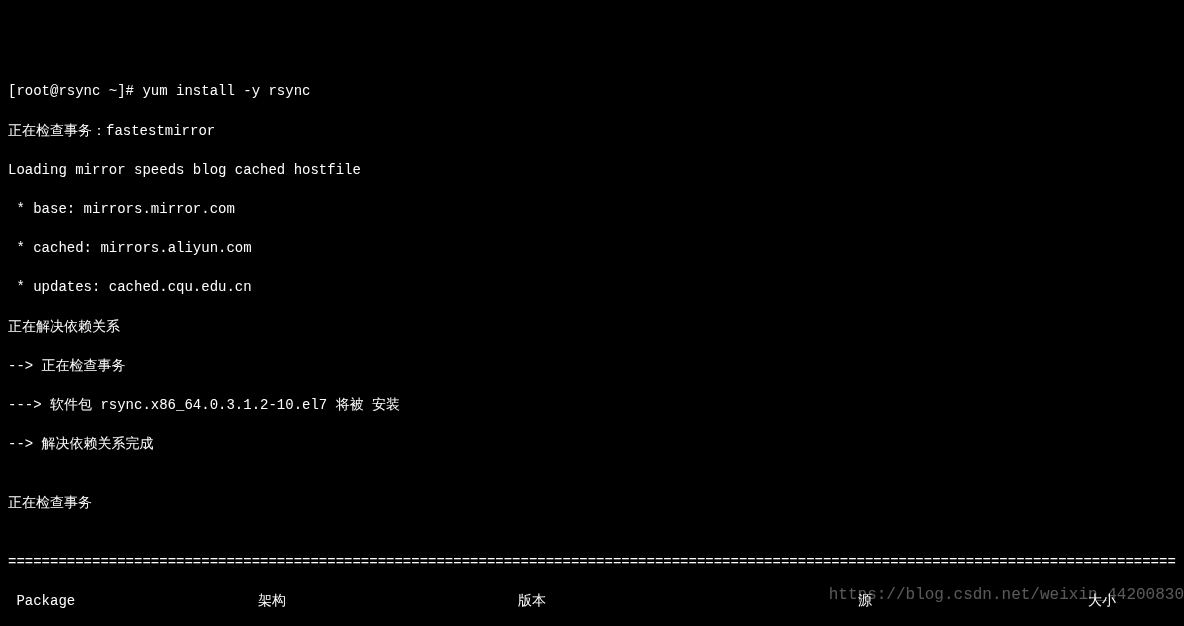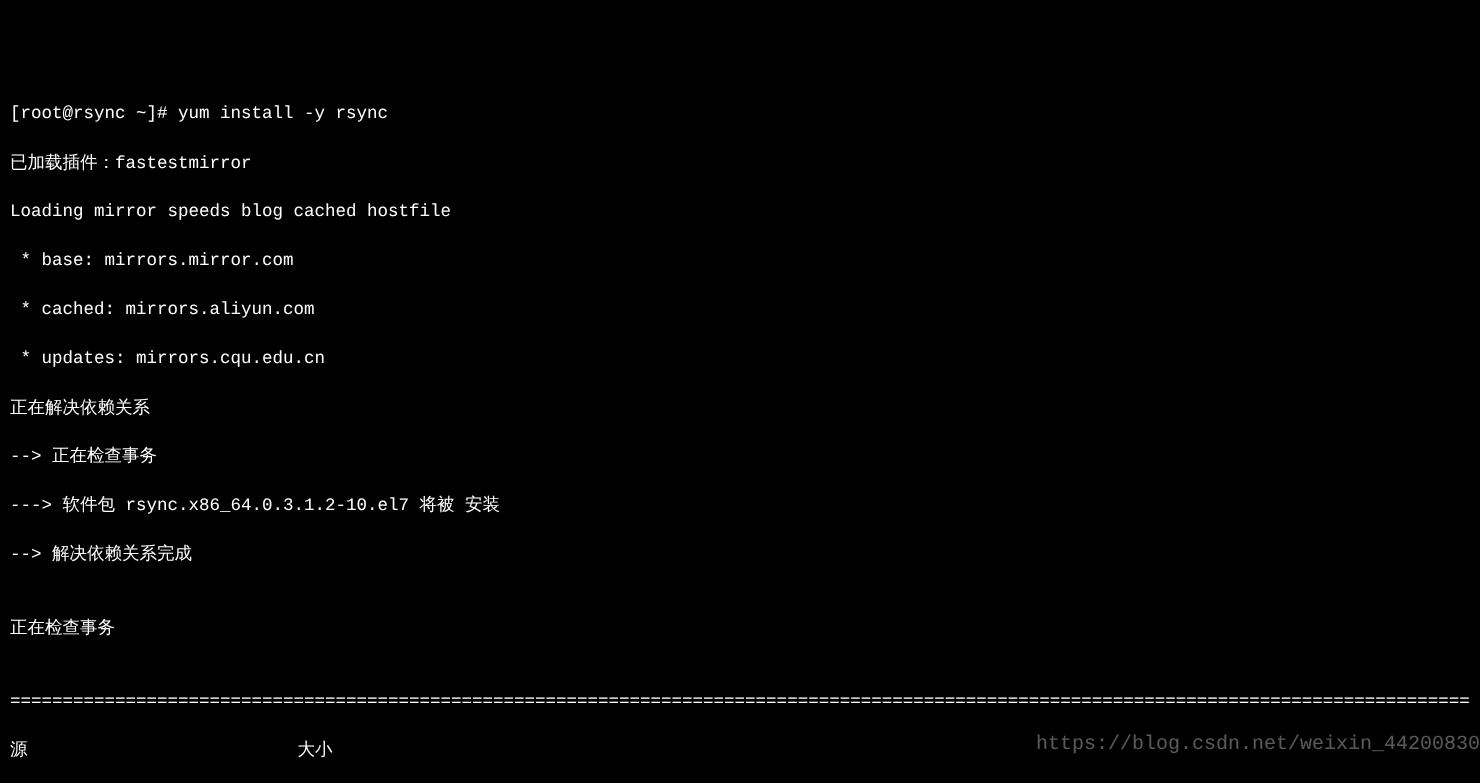--- a/index.html
+++ b/index.html
@@ -30,35 +30,35 @@
       font-size: 16px;
     }
     .divider { letter-spacing: 0; overflow: hidden; }
   </style>
 </head>
 <body>
 
 
 
 <span class="line">[root@rsync ~]# yum install -y rsync</span>
-<span class="line">已加载插件：fastestmirror</span>
+<span class="line">正在检查事务：fastestmirror</span>
 <span class="line">Loading mirror speeds blog cached hostfile</span>
 <span class="line"> * base: mirrors.mirror.com</span>
 <span class="line"> * cached: mirrors.aliyun.com</span>
-<span class="line"> * updates: mirrors.cqu.edu.cn</span>
+<span class="line"> * updates: cached.cqu.edu.cn</span>
 <span class="line">正在解决依赖关系</span>
 <span class="line">--&gt; 正在检查事务</span>
 <span class="line">---&gt; 软件包 rsync.x86_64.0.3.1.2-10.el7 将被 安装</span>
 <span class="line">--&gt; 解决依赖关系完成</span>
 <span class="line"></span>
 <span class="line">正在检查事务</span>
 <span class="line"></span>
 <span class="line divider">=====================================================================================================================================================================</span>
 <div class="row">
-<span class="col-repo">源</span><span class="col-size">大小</span>
+<span class="col-pkg"> Package</span><span class="col-arch">架构</span><span class="col-ver">版本</span><span class="col-repo">源</span><span class="col-size">大小</span>
 </div>
 
 
 
 
 
 
 
 
 

